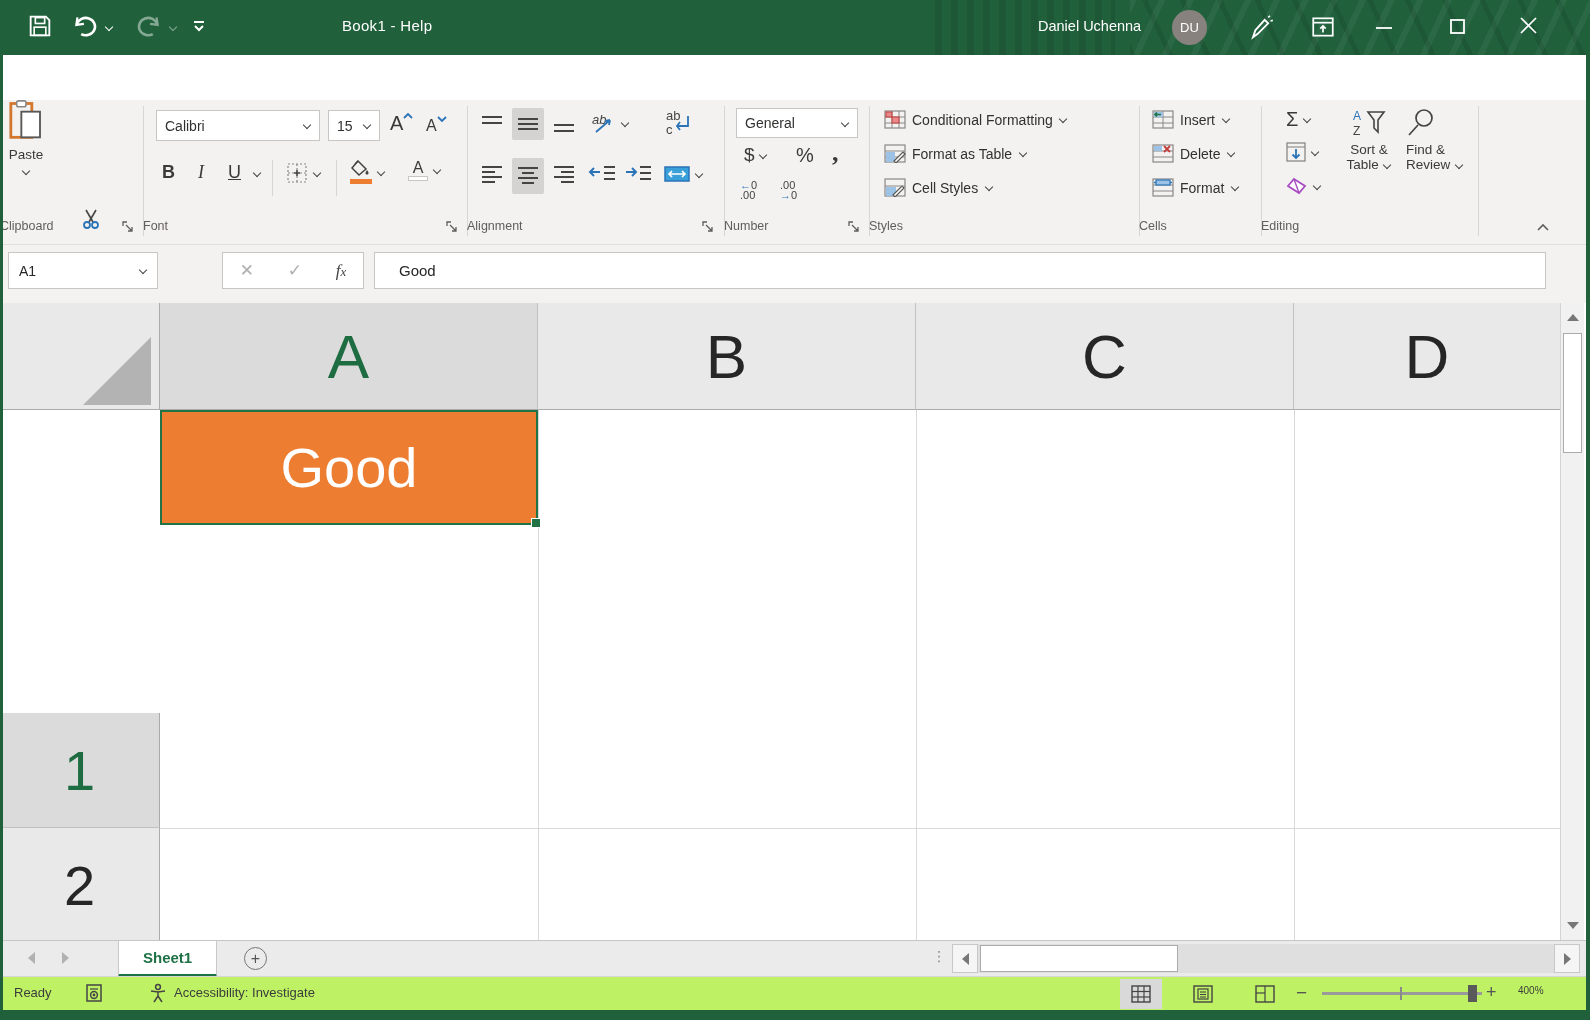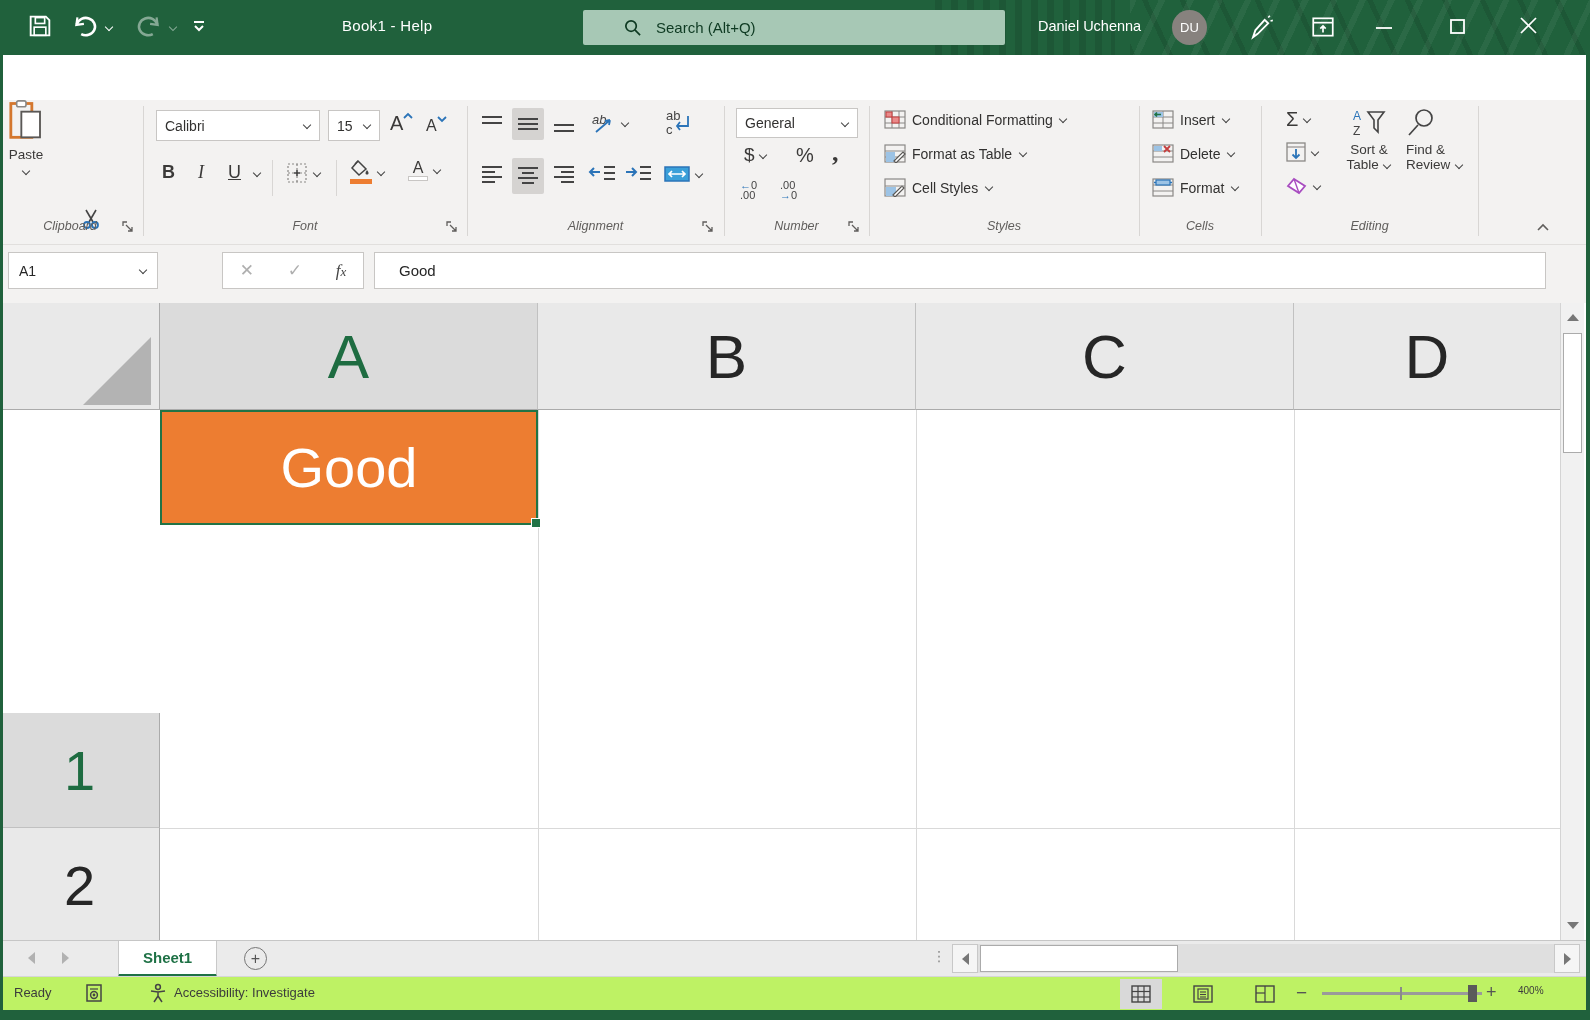--- a/index.html
+++ b/index.html
@@ -34,21 +34,21 @@
   .rtab { position:absolute; top:63px; font-size:15.5px; color:#323130; cursor:default; }
   .rtab.active { font-weight:bold; color:#262626; }
   #home-underline { left:101px; top:93px; width:58px; height:4px; background:#217346; }
   #share-btn { left:1452px; top:61px; width:92px; height:31px; background:#fff;
     border:1px solid #C8C6C4; border-radius:4px; display:flex; gap:7px; align-items:center;
     justify-content:center; color:#217346; font-size:15px; font-weight:bold; }
 
   
   #ribbon { left:0; top:100px; width:1590px; height:145px; background:#F3F2F1; border-bottom:1px solid #E1DFDD; }
   .gsep { position:absolute; top:6px; width:1px; height:130px; background:#D8D6D4; }
-  .gcaption { position:absolute; top:119px; height:20px; text-align:center; font-size:12.5px; color:#605E5C;font-style:italic; }
+  .gcaption { position:absolute; top:119px; height:20px; text-align:left; font-size:12.5px; color:#605E5C; }
   .launcher { position:absolute; top:120px; width:14px; height:14px; }
   .ribbon-text { font-size:13.5px; color:#3B3A39; }
   .combo { position:absolute; background:#fff; border:1px solid #C8C6C4; display:flex;
     align-items:center; font-size:14px; color:#323130; padding:0 8px; }
   .combo .chev { margin-left:auto; }
   .minibtn { position:absolute; display:flex; align-items:center; gap:4px; }
   .selbox { background:#D5D3D1; border-radius:2px; }
   .rowbtn { position:absolute; display:flex; align-items:center; gap:6px; font-size:14px; color:#323130; }
   .blue { color:#2B74B8; }
   .dec-icon { font-size:11px; line-height:10px; color:#444; letter-spacing:0; }
@@ -159,27 +159,20 @@
 
     <div class="abs tb-btn" style="left:190px;top:18px">
       <svg width="18" height="16" viewBox="0 0 18 16">
         <line x1="4" y1="4" x2="14" y2="4" stroke="#fff" stroke-width="2"></line>
         <path d="M5 8 L9 12 L13 8" fill="none" stroke="#fff" stroke-width="2"></path>
       </svg>
     </div>
 
     <div class="abs tb-title" style="left:342px;top:17px">Book1 - Help</div>
 
-    <div id="searchbox" class="abs">
-      <svg class="mag" width="19" height="19" viewBox="0 0 20 20">
-        <circle cx="8.5" cy="8.5" r="5.5" fill="none" stroke="#0E3A22" stroke-width="1.8"></circle>
-        <line x1="12.5" y1="12.5" x2="18" y2="18" stroke="#0E3A22" stroke-width="1.8"></line>
-      </svg>
-      <span>Search (Alt+Q)</span>
-    </div>
 
     <div class="abs username" style="left:1038px;top:18px">Daniel Uchenna</div>
     <div class="abs avatar" style="left:1172px;top:10px">
       <span>DU</span>
     </div>
 
     <div class="abs tb-btn" style="left:1246px;top:14px">
       <svg width="28" height="28" viewBox="0 0 24 24">
         <path d="M6 20 L8 14 L16 5 L19 8 L10 17 Z" fill="none" stroke="#fff" stroke-width="1.6"></path>
         <line x1="19" y1="3" x2="20.5" y2="1.5" stroke="#fff" stroke-width="1.4"></line>

